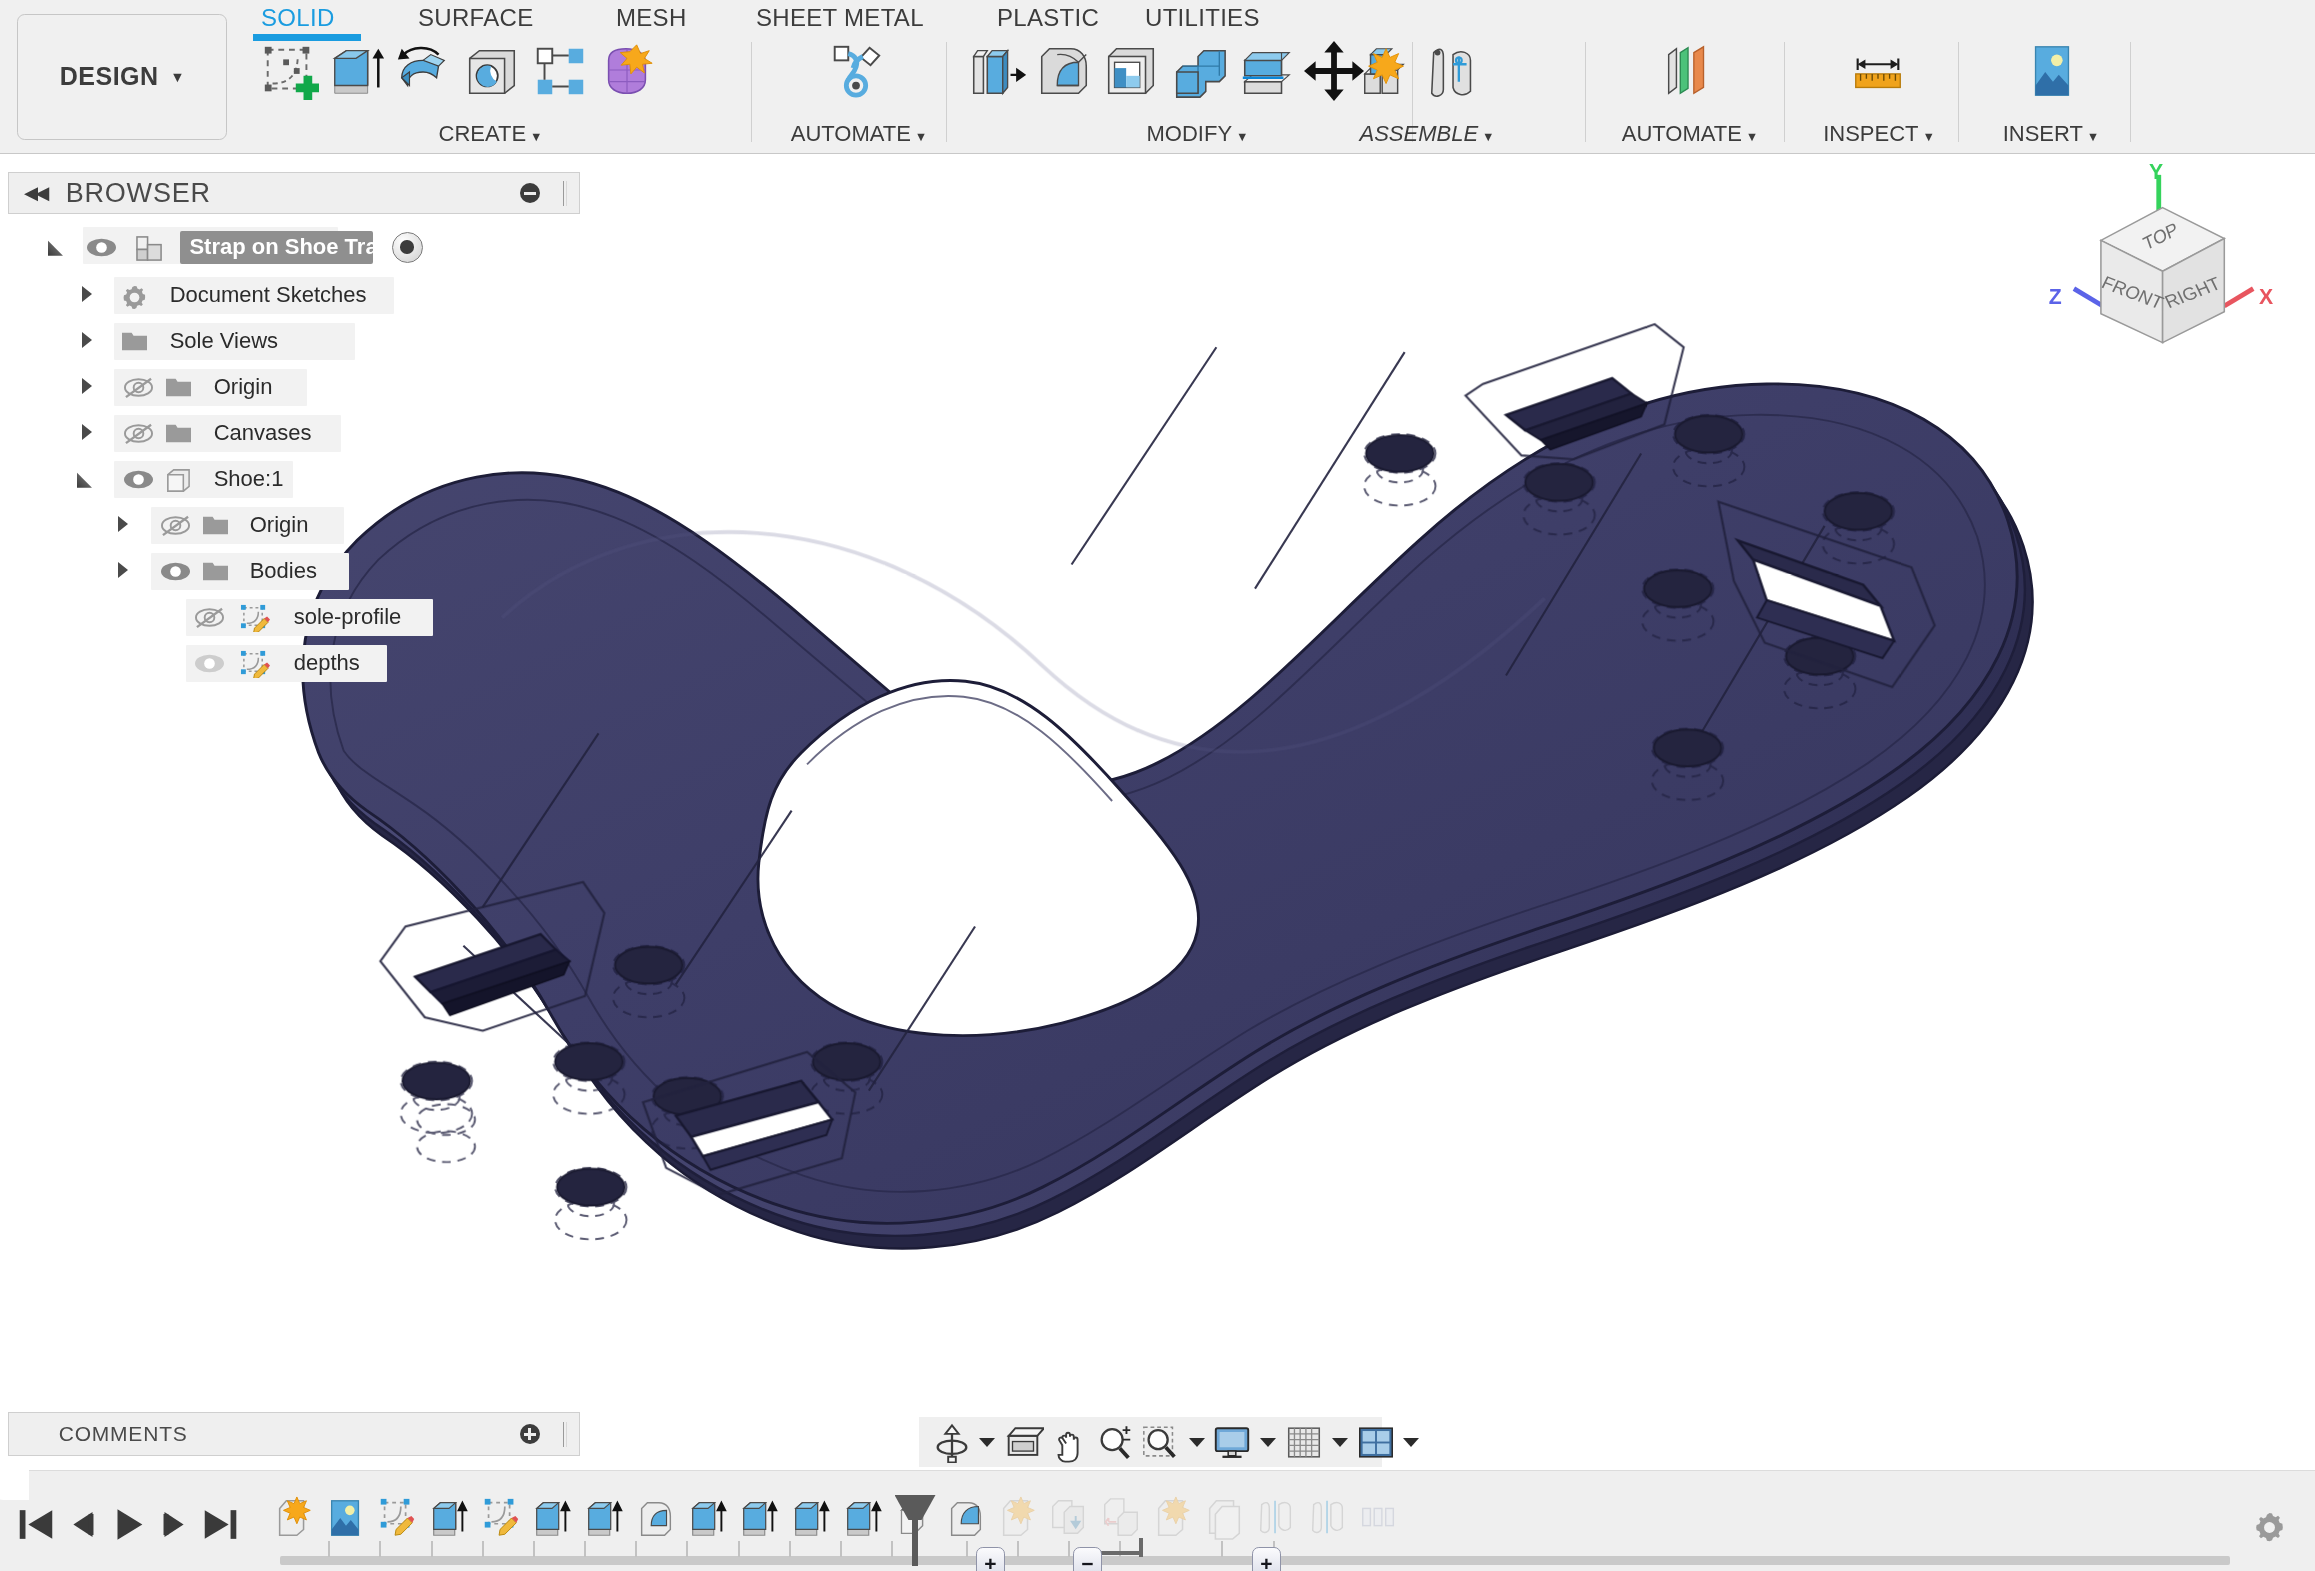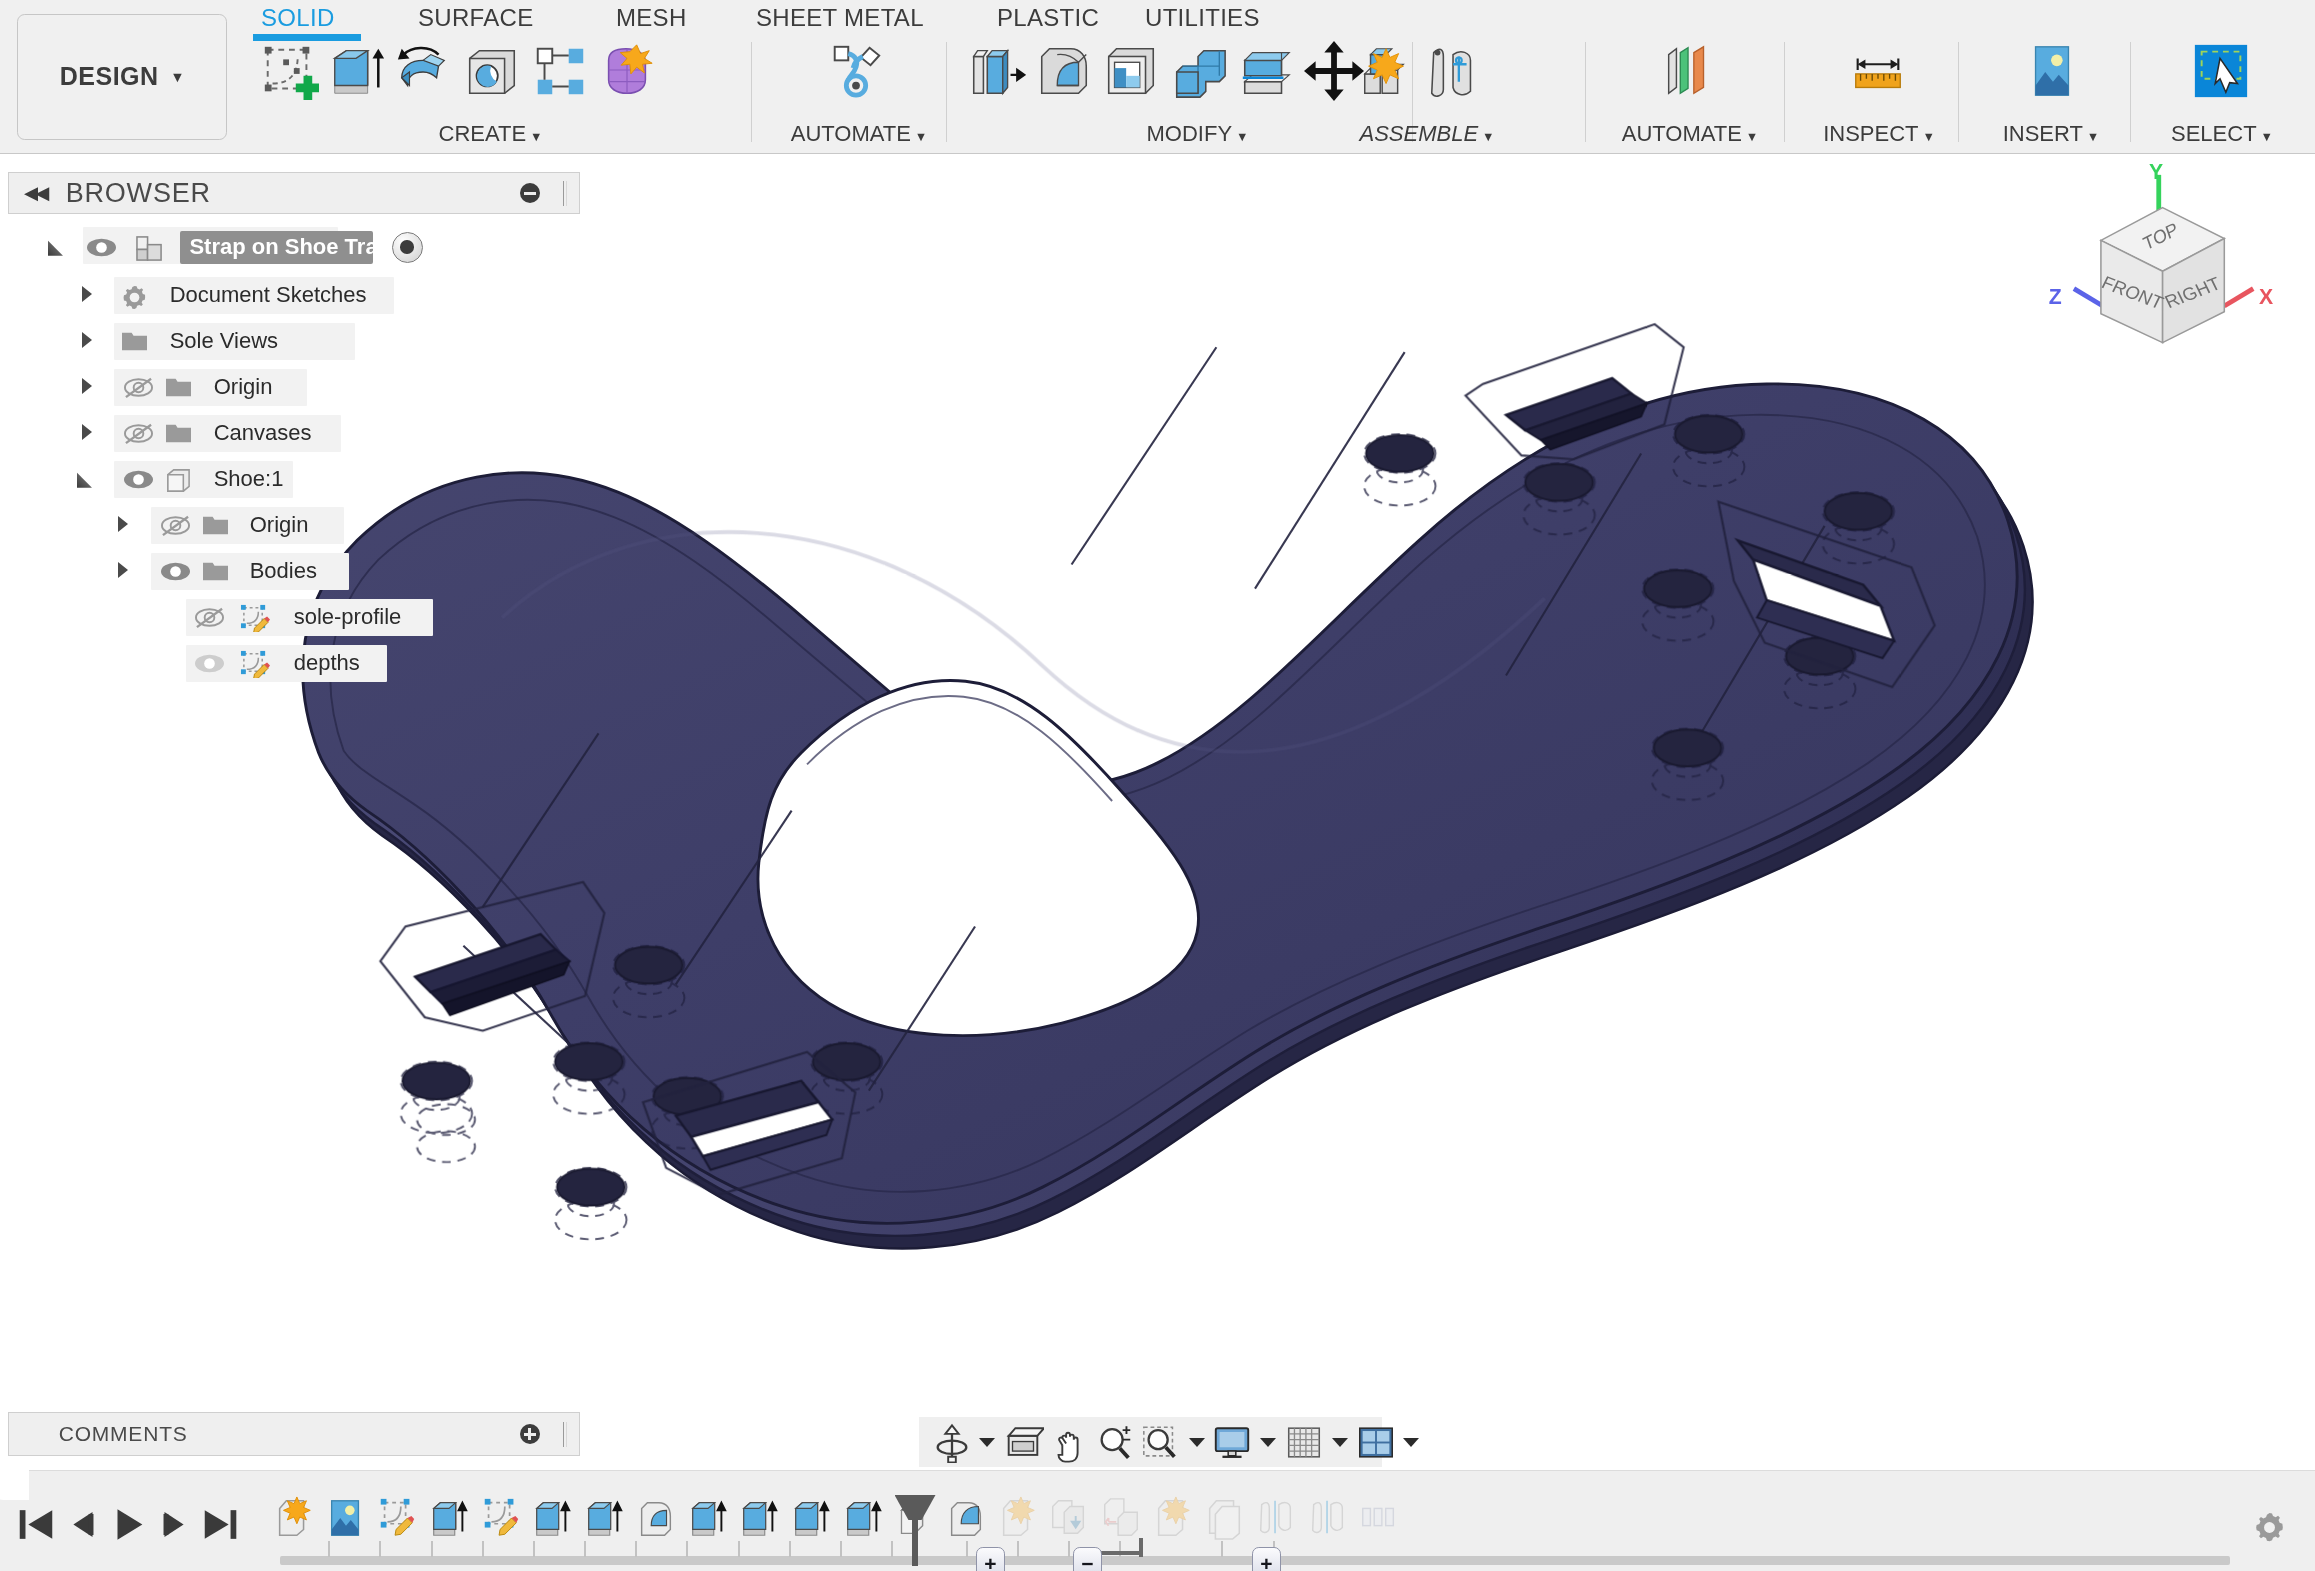--- a/index.html
+++ b/index.html
@@ -416,34 +416,20 @@
         </svg>
       </div>
     </div>
     <div class="group-label">
       <span>INSERT</span><span class="caret">▼</span>
     </div>
   </div>
 
   <div class="gsep" style="left:2130px;"></div>
 
-  <div class="group" style="left:2145px; width:154px;">
-    <div class="gicons" style="left:46px;">
-      <div class="gicon">
-        <svg viewBox="0 0 62 62" width="60" height="60">
-          <rect x="4" y="4" width="54" height="54" fill="#0a86d8"></rect>
-          <rect x="11" y="11" width="40" height="28" fill="none" stroke="#9fd45a" stroke-width="2" stroke-dasharray="6 5"></rect>
-          <path d="M30 18l18 26-8-1-4 10-6-14-5 5z" fill="#fff" stroke="#2a2a2a" stroke-width="1.6"></path>
-        </svg>
-      </div>
-    </div>
-    <div class="group-label">
-      <span>SELECT</span><span class="caret">▼</span>
-    </div>
-  </div>
 </div>
 
 <div id="viewport">
   <svg width="2315" height="1236" viewBox="0 0 2398 1280">
     <defs>
       <linearGradient id="topFace" x1="0" y1="0" x2="1" y2="1">
         <stop offset="0%" stop-color="#46466f"></stop>
         <stop offset="45%" stop-color="#3e3e68"></stop>
         <stop offset="100%" stop-color="#35355c"></stop>
       </linearGradient>

